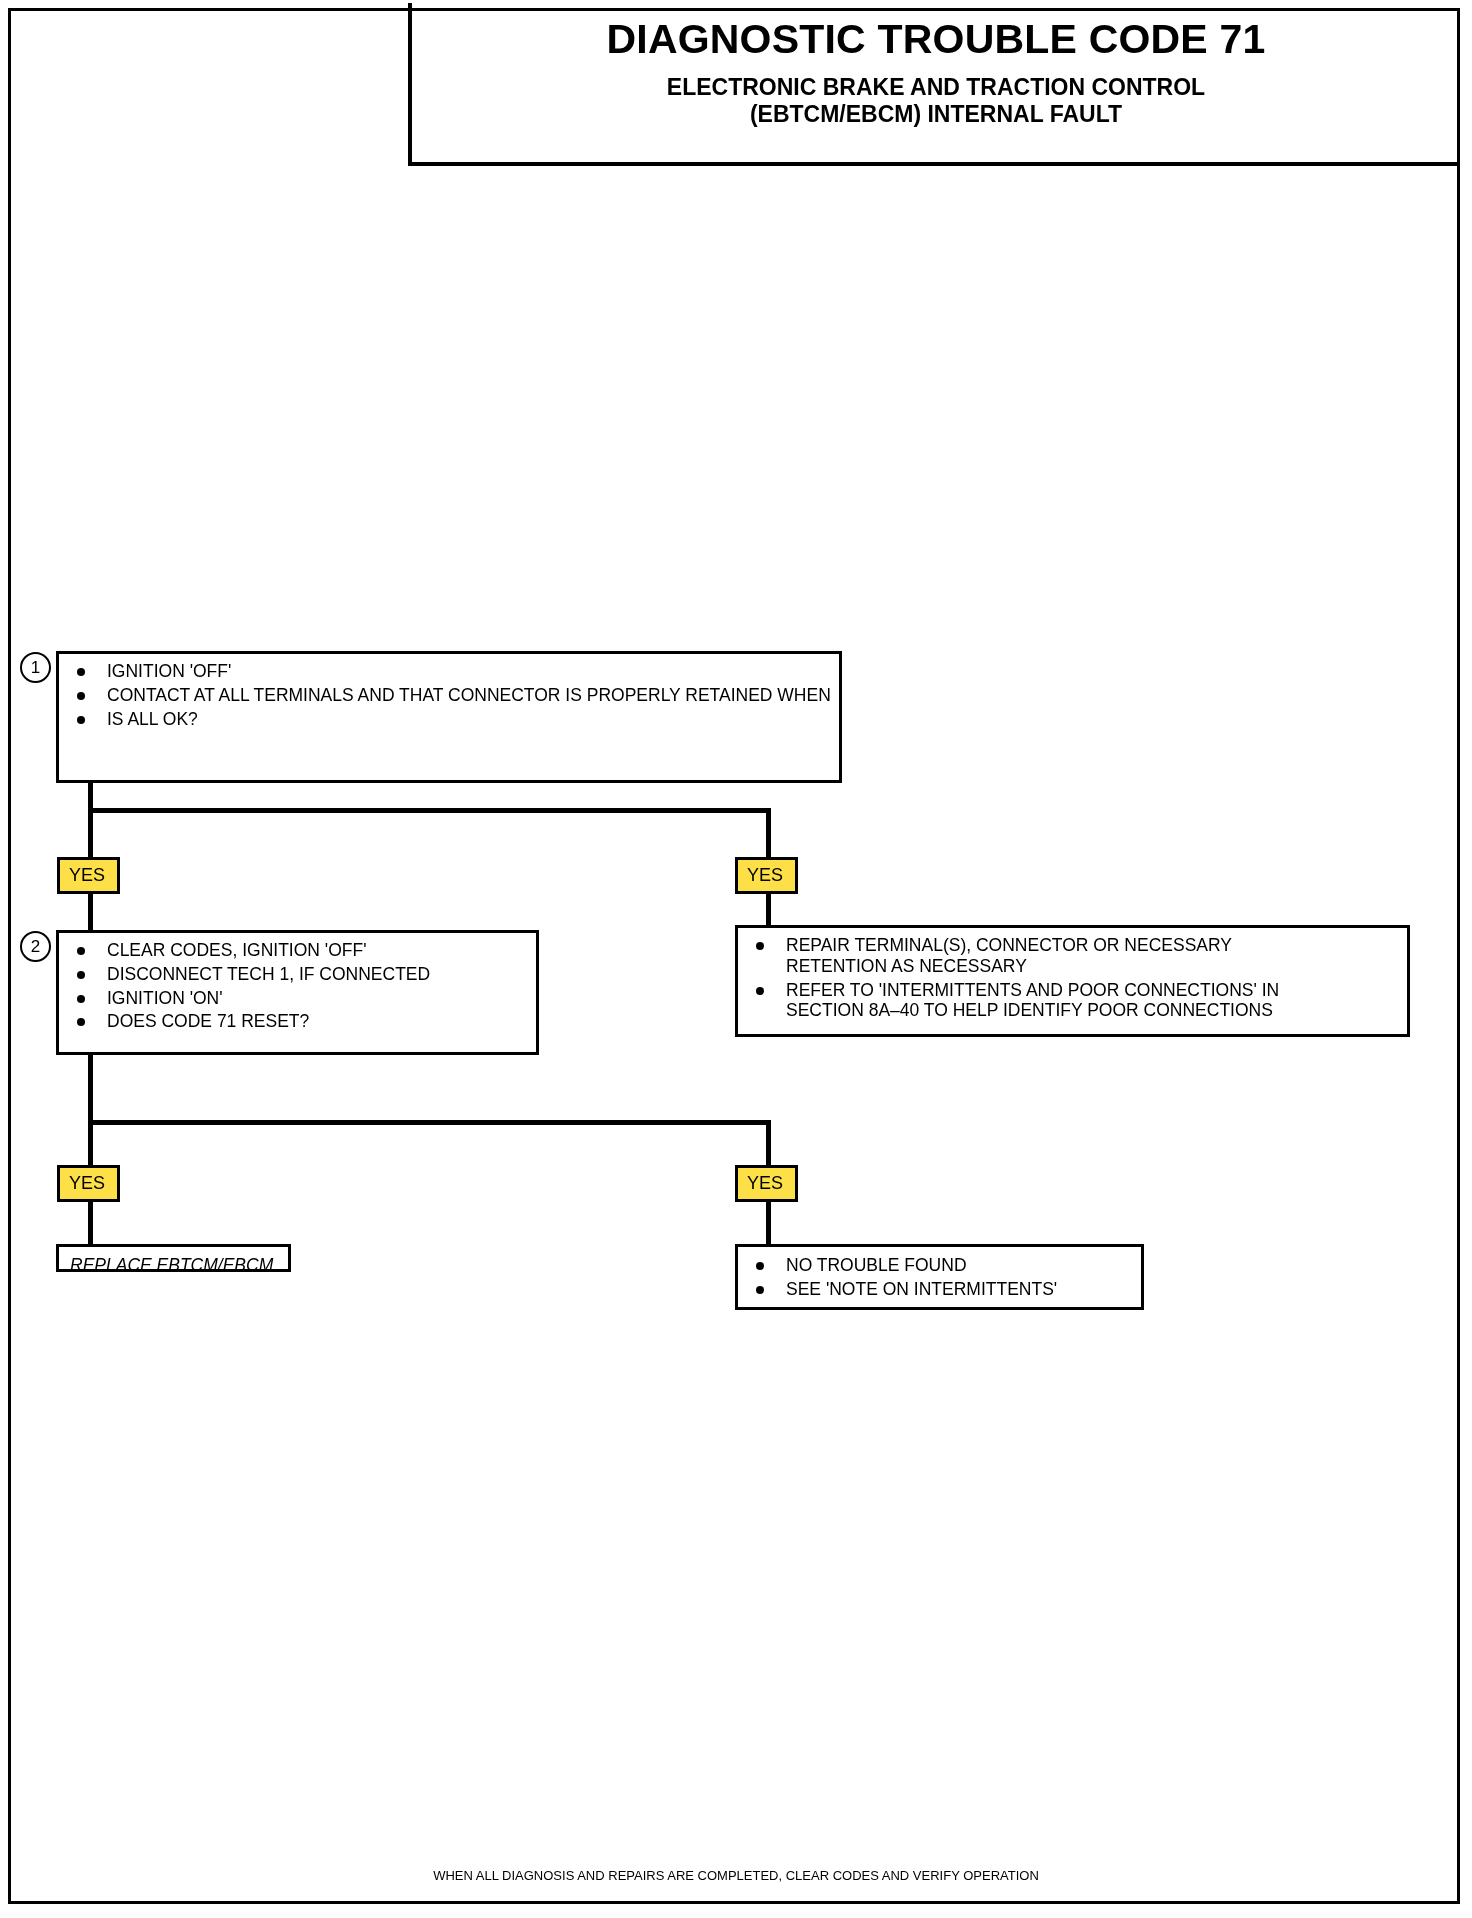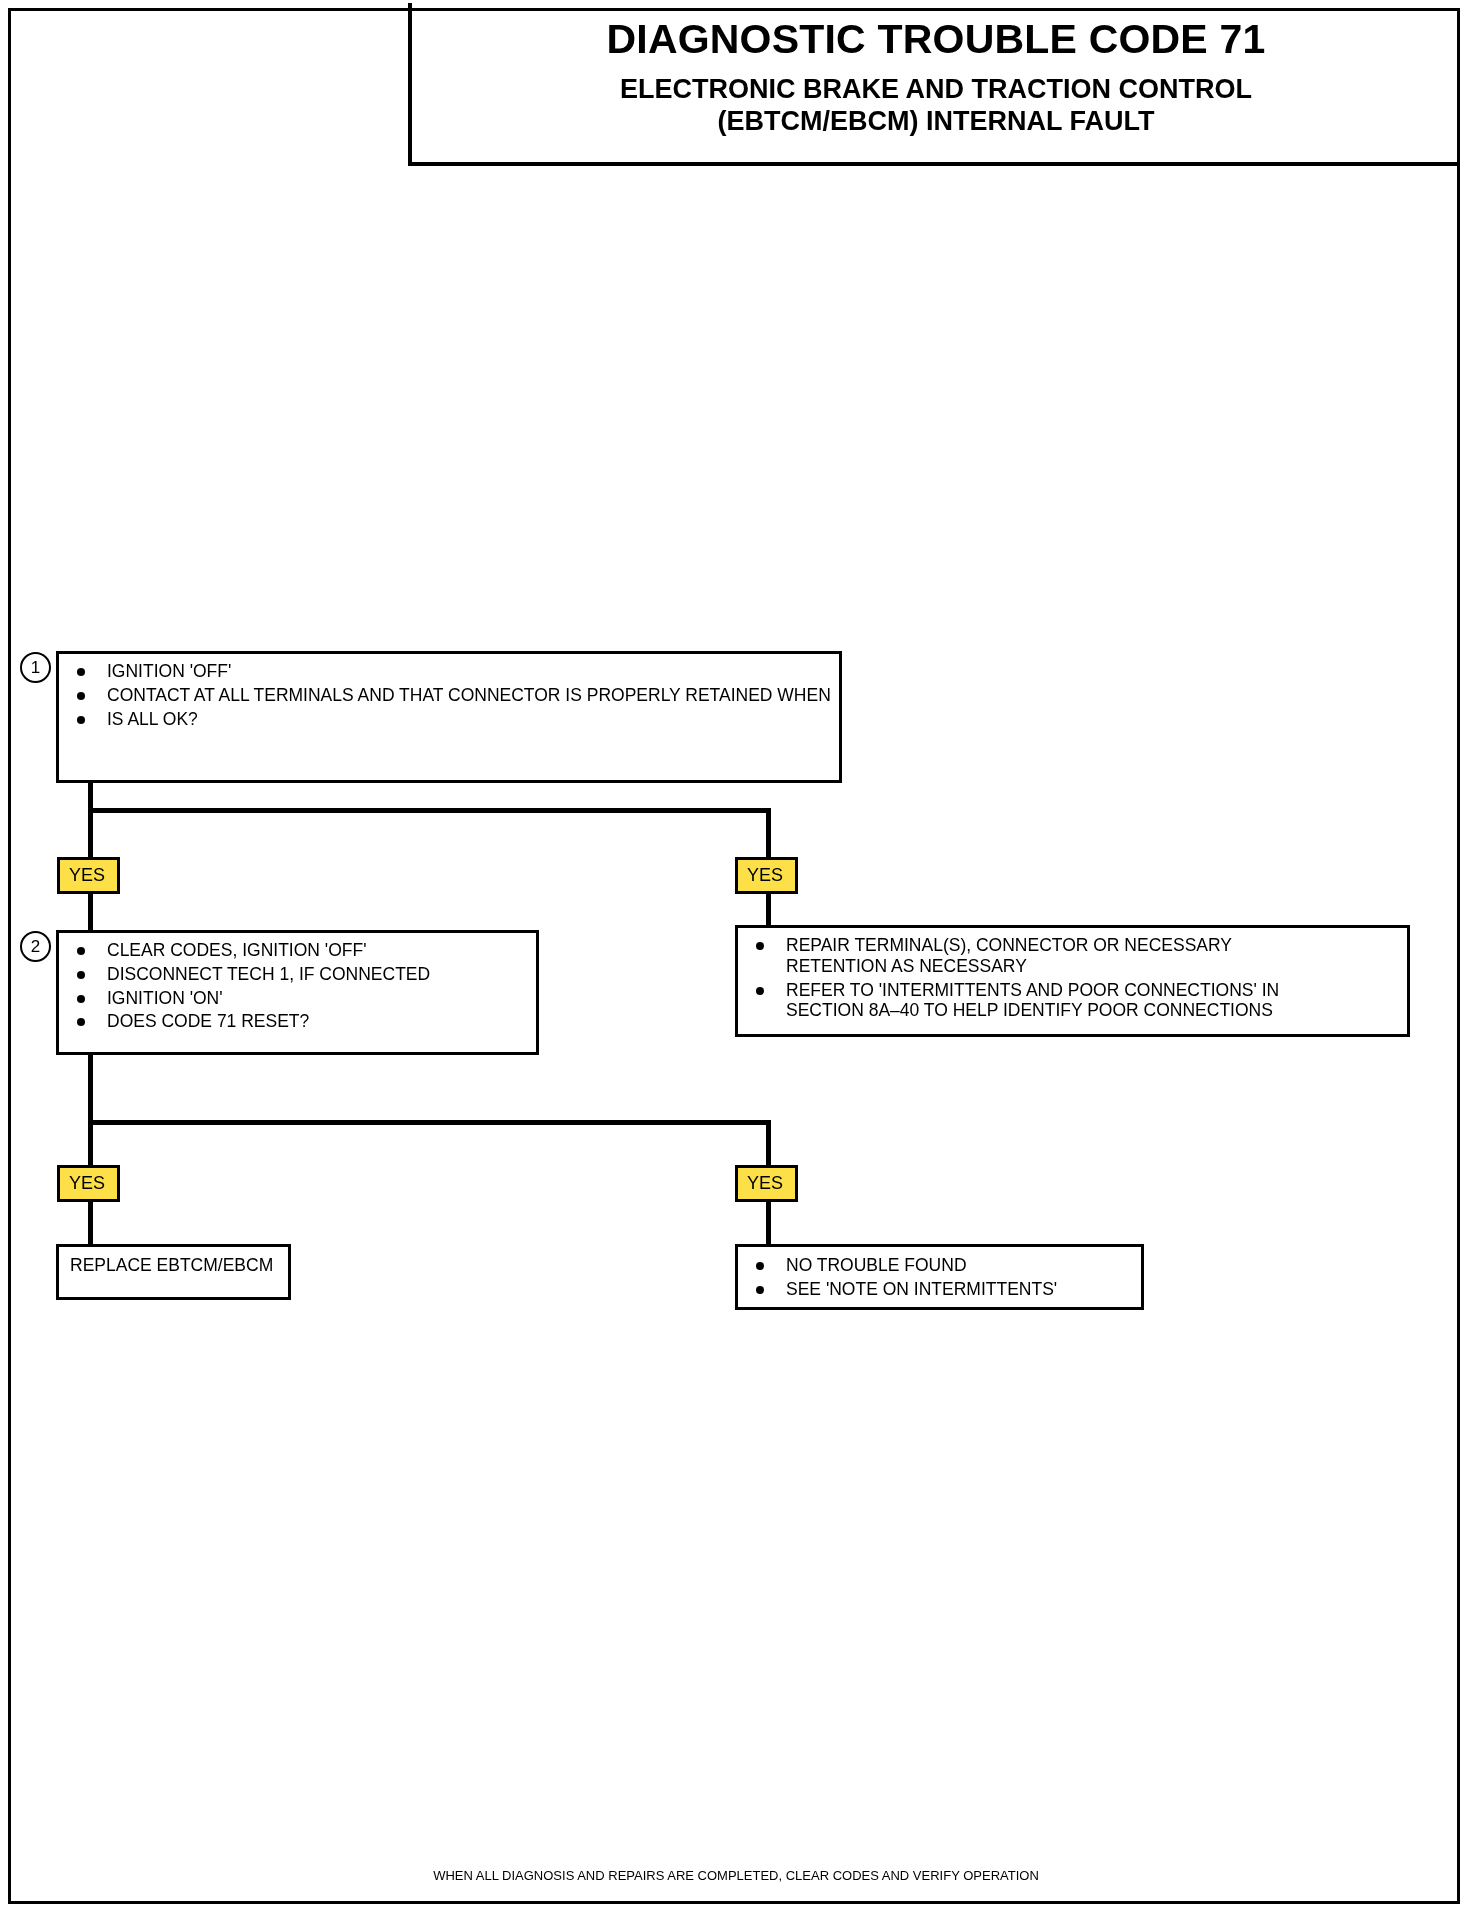--- a/index.html
+++ b/index.html
@@ -46,21 +46,21 @@
     padding-top: 14px;
   }
   .title-main {
     font-size: 41px;
     font-weight: bold;
     letter-spacing: 0.2px;
     line-height: 1.08;
     white-space: nowrap;
   }
   .title-sub {
-    font-size: 27px;
+    font-size: 23px;
     font-weight: bold;
     line-height: 1.18;
     margin-top: 13px;
   }
   .title-sub div { white-space: nowrap; }
 
   
   .box {
     position: absolute;
     border: 3px solid #000;
@@ -253,21 +253,21 @@
   <div class="vline" style="left:88px; top:1055px; height:110px;"></div>
   <div class="hline" style="left:88px; top:1120px; width:683px;"></div>
   <div class="vline" style="left:766px; top:1120px; height:45px;"></div>
 
   <div class="yes-tag" style="left:57px; top:1165px;">YES</div>
   <div class="yes-tag" style="left:735px; top:1165px;">YES</div>
 
   <div class="vline" style="left:88px; top:1202px; height:44px;"></div>
   <div class="vline" style="left:766px; top:1202px; height:44px;"></div>
 
-  <div class="box" style="left:56px; top:1244px; width:235px; height:56px;">
+  <div class="box" style="left:56px; top:1244px; width:235px; height:28px;font-style:italic;">
     <div class="box-inner" style="padding:8px 10px 7px 11px;">
       <div class="plain-text">REPLACE EBTCM/EBCM</div>
     </div>
   </div>
 
   <div class="box" style="left:735px; top:1244px; width:409px; height:66px;">
     <div class="box-inner" style="padding:8px 10px 0 12px;">
       <ul class="bullet-list">
         <li>
           <span class="dot"></span>

